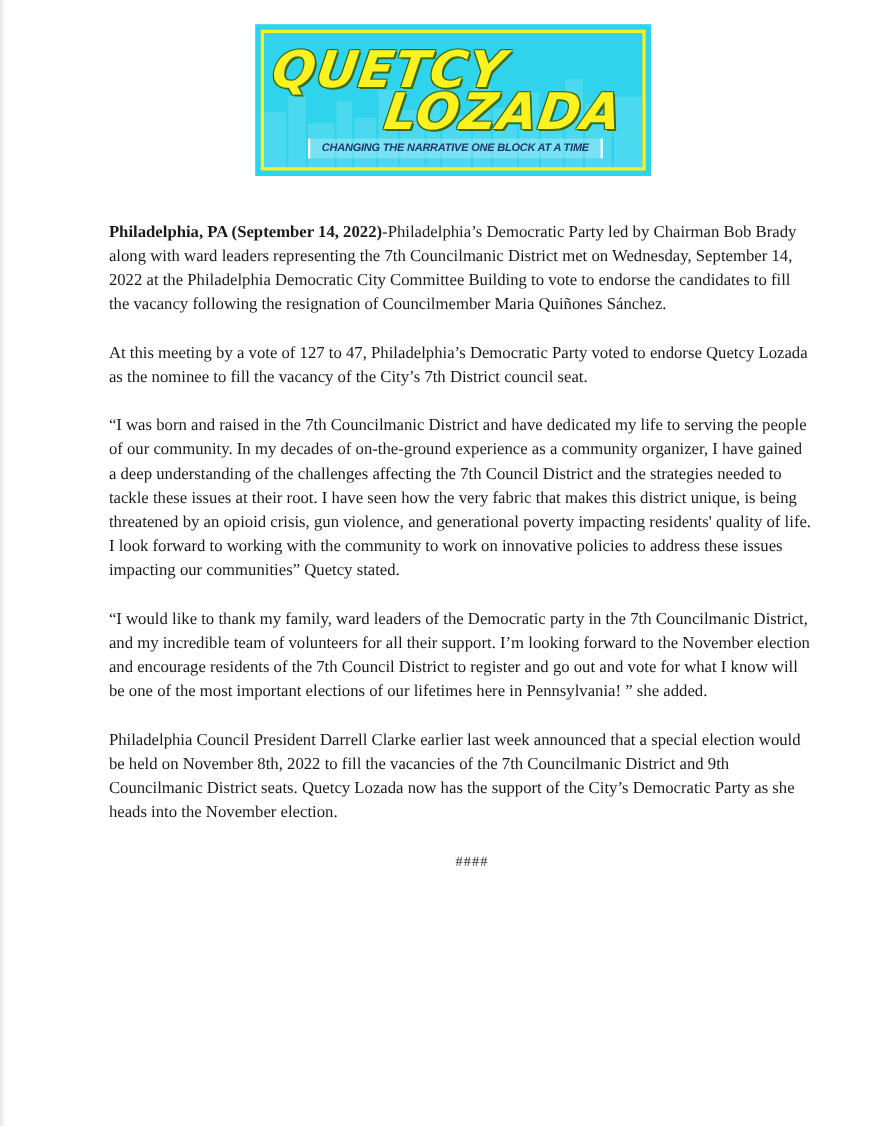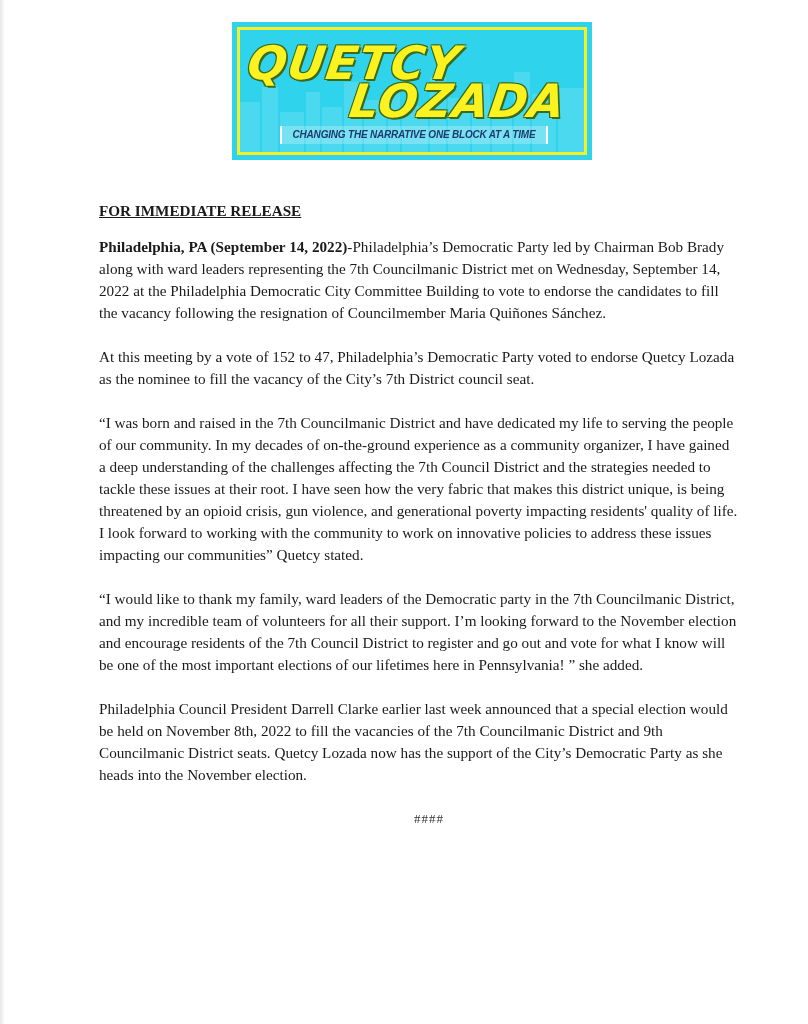--- a/index.html
+++ b/index.html
@@ -149,25 +149,24 @@
       </g>
     </svg>
   </div>
   <div class="logo-inner-border"></div>
   <div class="logo-first">QUETCY</div>
   <div class="logo-last">LOZADA</div>
   <div class="logo-tagline">CHANGING THE  NARRATIVE ONE BLOCK AT A TIME</div>
 </div>
 
 <div class="doc">
-  <div class="release-heading">FOR IMMEDIATE RELEASE</div>
 
   <p class="para"><span class="dateline">Philadelphia, PA (September 14, 2022)</span><span>-Philadelphia’s Democratic Party led by Chairman Bob Brady along with ward leaders representing the 7th Councilmanic District met on Wednesday, September 14, 2022 at the Philadelphia Democratic City Committee Building to vote to endorse the candidates to fill the vacancy following the resignation of Councilmember Maria Quiñones Sánchez.</span></p>
 
-  <p class="para">At this meeting by a vote of 152 to 47, Philadelphia’s Democratic Party voted to endorse Quetcy Lozada as the nominee to fill the vacancy of  the City’s 7th District council seat.</p>
+  <p class="para">At this meeting by a vote of 127 to 47, Philadelphia’s Democratic Party voted to endorse Quetcy Lozada as the nominee to fill the vacancy of  the City’s 7th District council seat.</p>
 
   <p class="para">“I was born and raised in the 7th Councilmanic District and have dedicated my life to serving the people of our community. In my decades of on-the-ground experience as a community organizer, I have gained a deep understanding of the challenges affecting the 7th Council District and the strategies needed to tackle these issues at their root. I have seen how the very fabric that makes this district unique, is being threatened by an opioid crisis, gun violence, and generational poverty impacting residents' quality of life. I look forward to working with the community to work on innovative policies to address these issues impacting our communities” Quetcy stated.</p>
 
   <p class="para">“I would like to thank my family, ward leaders of the Democratic party in the 7th Councilmanic District, and my incredible team of volunteers for all their support. I’m looking forward to the November election and encourage residents of the 7th Council District to register and go out and vote for what I know will be one of the most important elections of our lifetimes here in Pennsylvania! ” she added.</p>
 
   <p class="para">Philadelphia Council President Darrell Clarke earlier last week announced that a special election would be held on November 8th, 2022 to fill the vacancies of the 7th Councilmanic District and 9th Councilmanic District seats. Quetcy Lozada now has the support of the City’s Democratic Party as she heads into the November election.</p>
 
 
   <div class="end-mark">####</div>
 </div>

